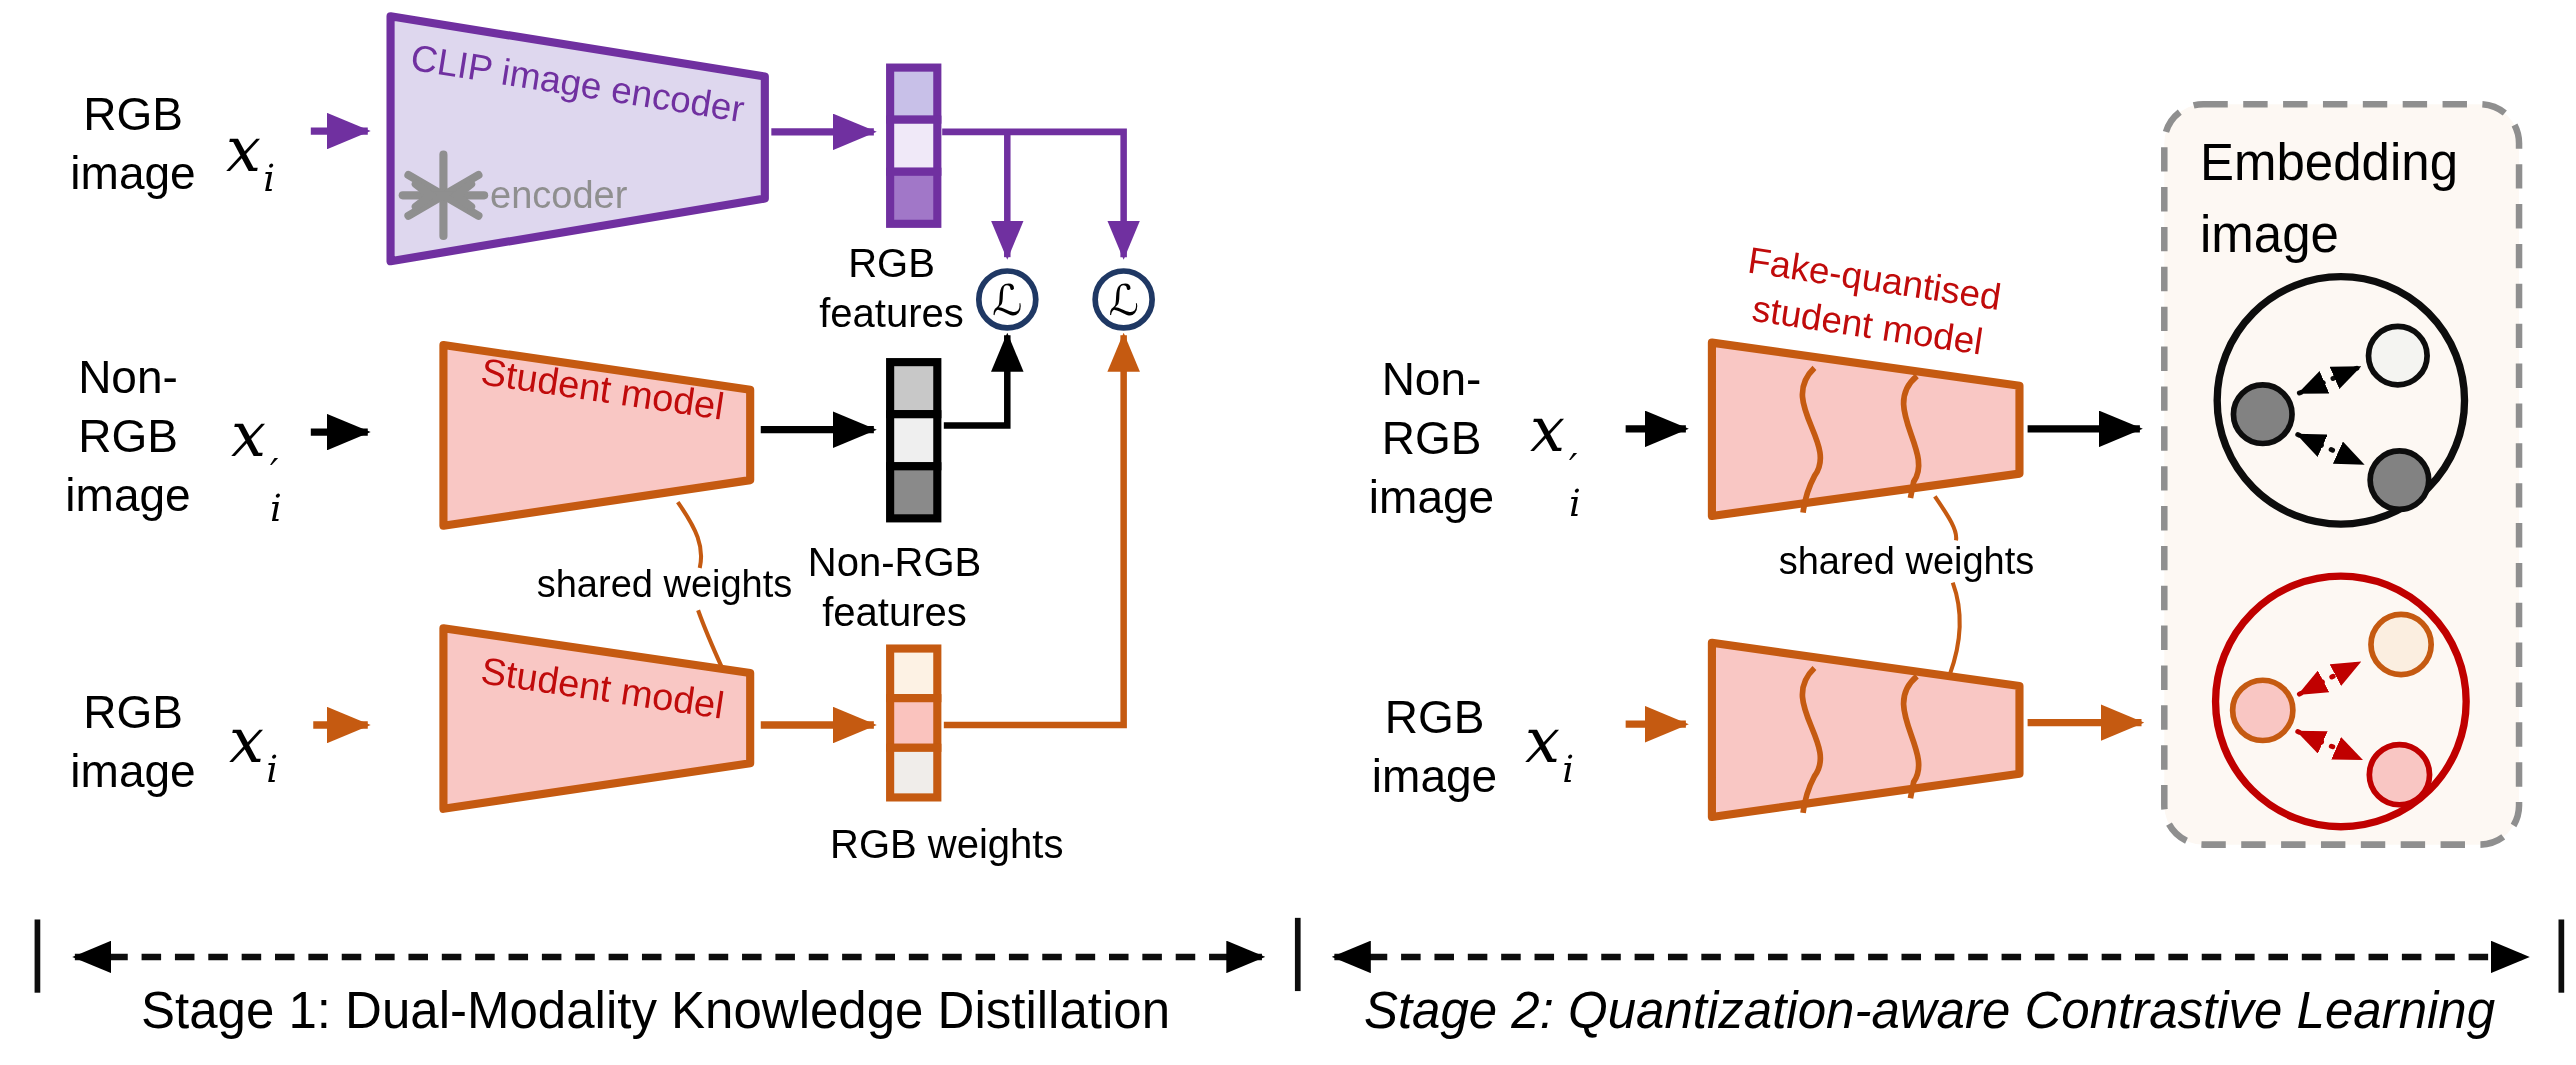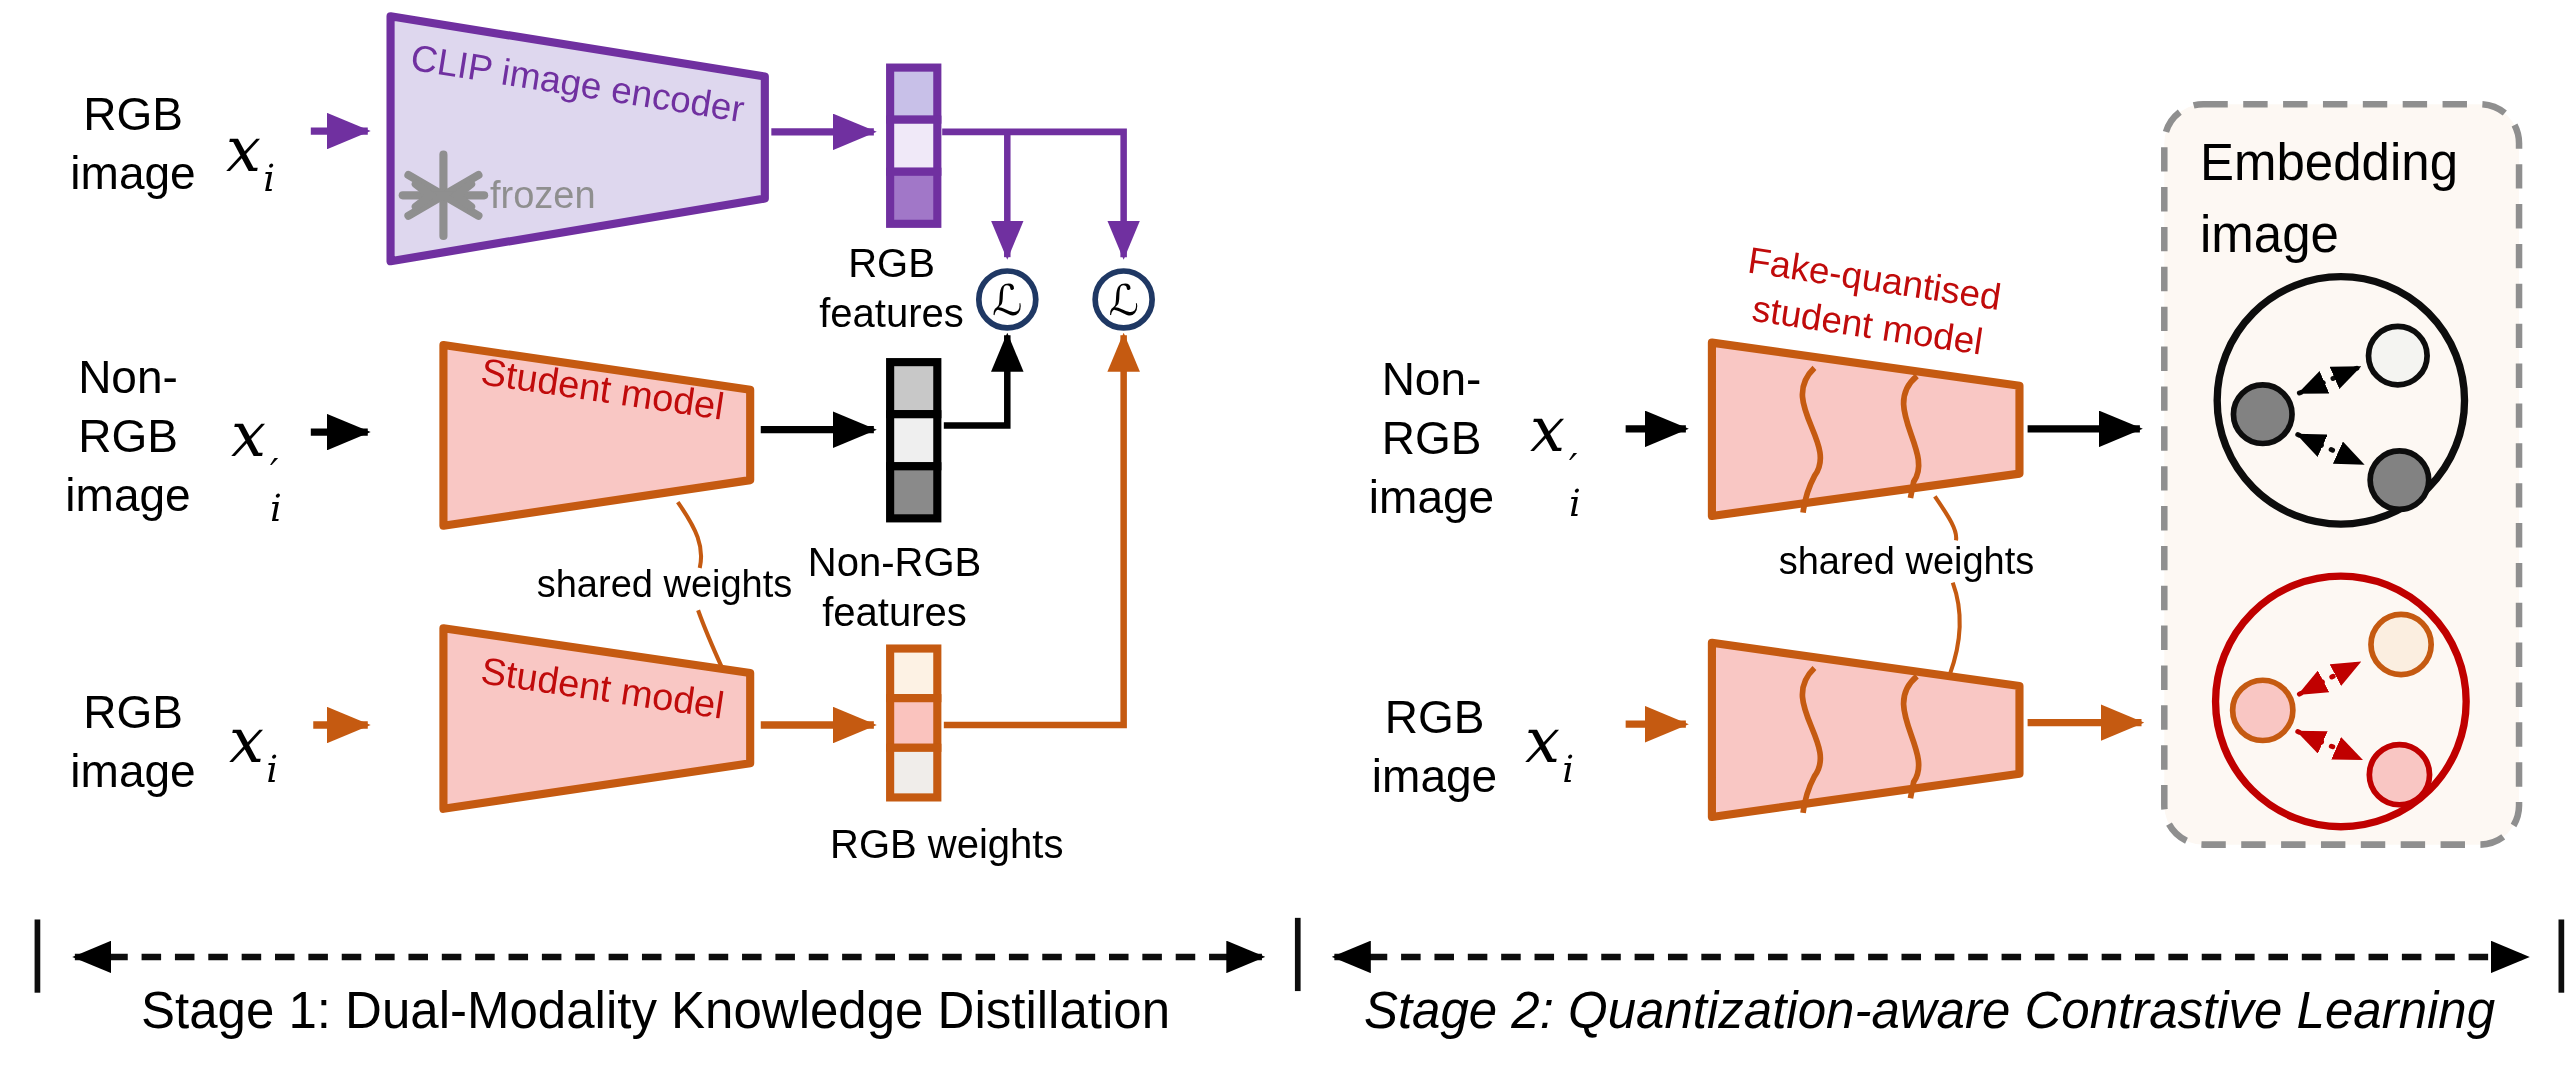--- a/index.html
+++ b/index.html
@@ -169,21 +169,21 @@
 
   <div class="lbl" style="left:47px;top:683px;width:172px;">
     <div>RGB</div>
     <div>image</div>
   </div>
   <div class="math" style="left:229px;top:687px;">
     <span>x</span><span class="msub">i</span>
   </div>
 
   <div class="clip-label purpletxt">CLIP image encoder</div>
-  <div class="small graytxt" style="left:490px;top:174px;font-size:38px;">frozen</div>
+  <div class="small graytxt" style="left:490px;top:174px;font-size:38px;">encoder</div>
 
   <div class="student-label rot redtxt" style="left:452px;top:368px;">Student model</div>
   <div class="student-label rot redtxt" style="left:452px;top:667px;">Student model</div>
   <div class="small" style="left:518px;top:563px;width:293px;text-align:center;">shared weights</div>
 
   <div class="featlbl" style="left:810px;top:238px;width:163px;">
     <div>RGB</div>
     <div>features</div>
   </div>
   <div class="featlbl" style="left:801px;top:537px;width:187px;">

